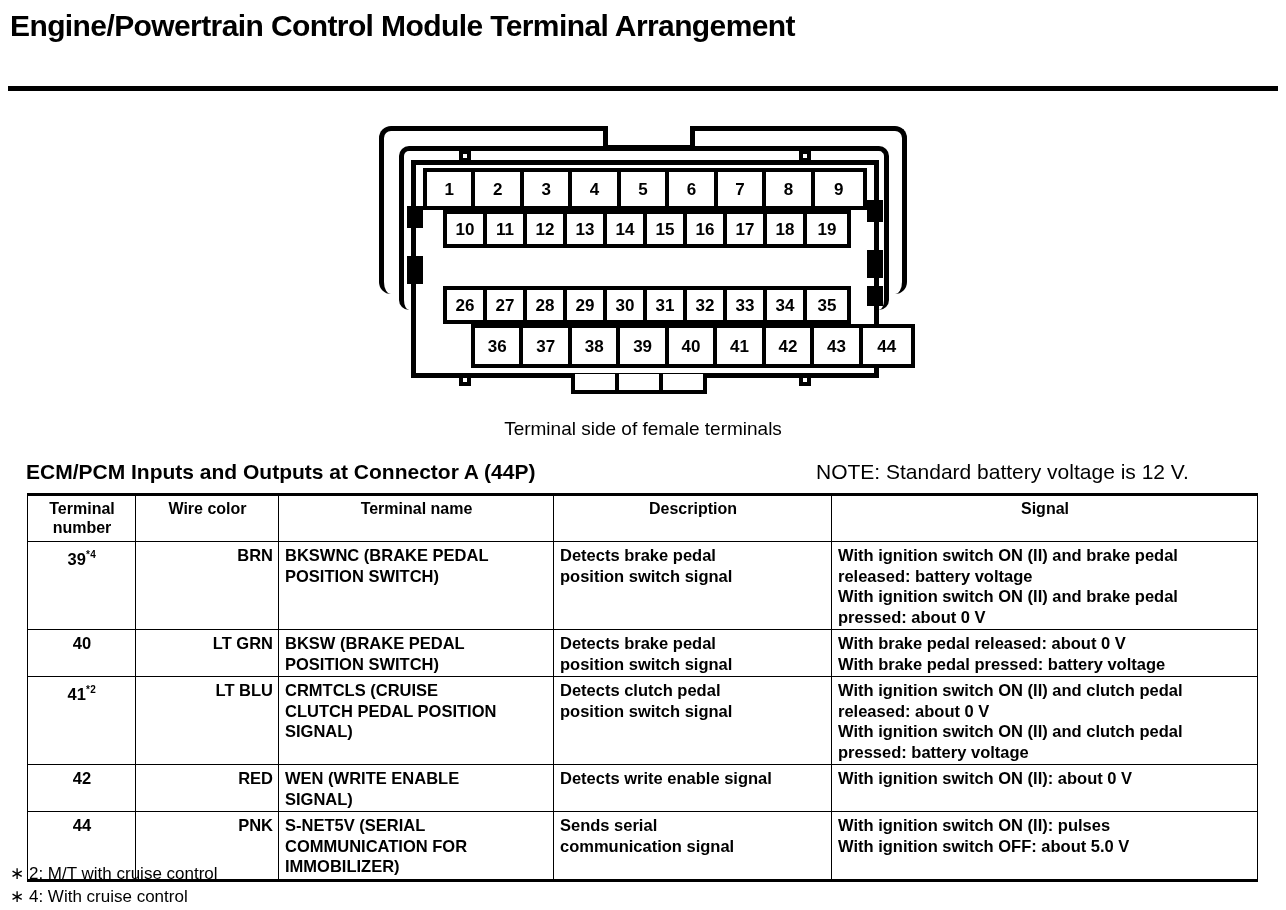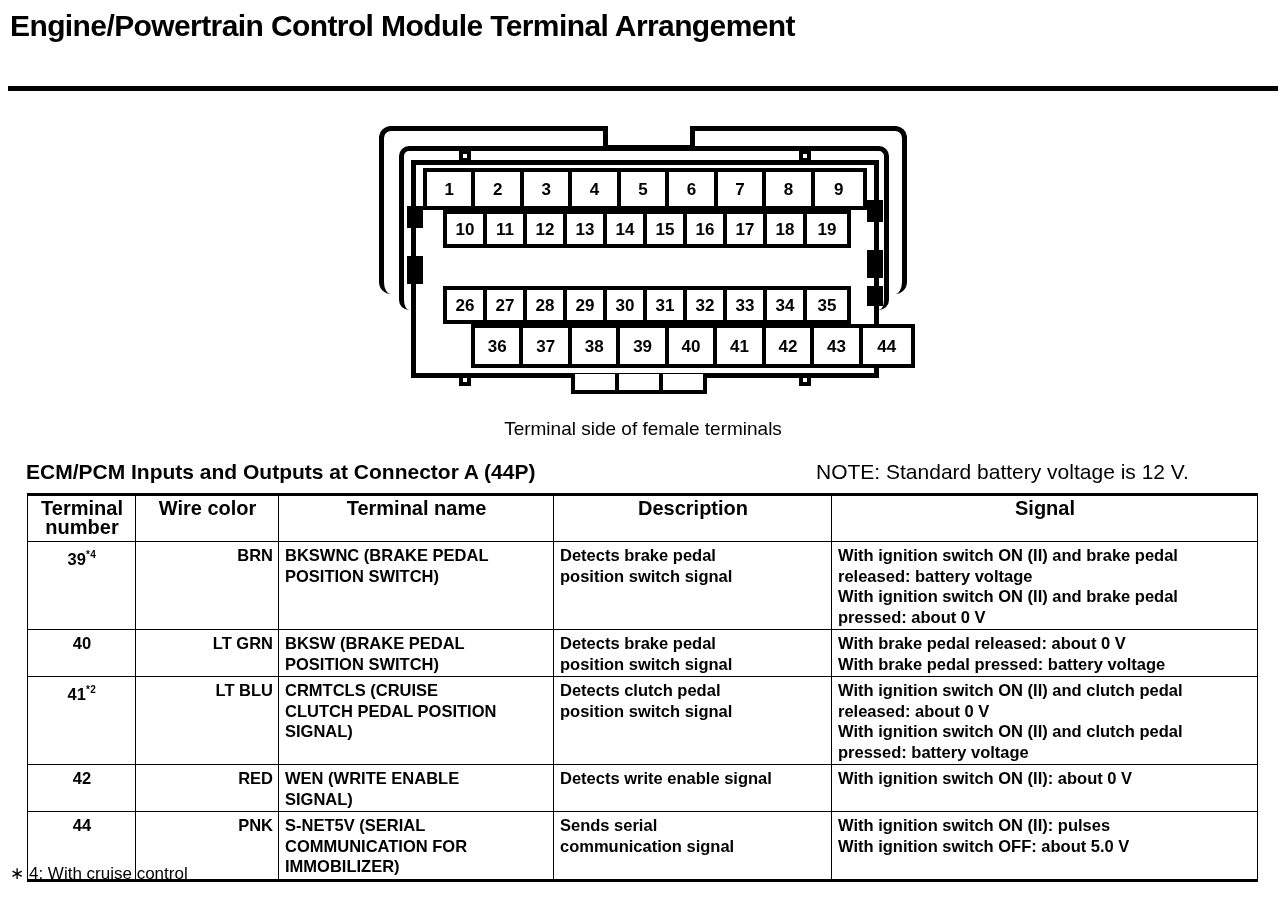--- a/index.html
+++ b/index.html
@@ -196,21 +196,21 @@
     vertical-align: top;
     padding: 3px 5px 2px 6px;
     font-size: 16.5px;
     line-height: 20.5px;
     font-weight: bold;
   }
   #io-table thead th {
     border-top: 3px solid #000;
     text-align: center;
     font-weight: bold;
-    font-size: 20px;
+    font-size: 16px;
     line-height: 19px;
     height: 40px;
     vertical-align: top;
     padding-top: 3px;
   }
   #io-table tbody td { }
   .c-term  { width: 96px;  text-align: center; }
   .c-wire  { width: 131px; text-align: right; }
   .c-name  { width: 263px; }
   .c-desc  { width: 266px; }
@@ -427,14 +427,15 @@
         </td>
         <td class="c-sig">
           <span class="cellline">With ignition switch ON (II): pulses</span>
           <span class="cellline">With ignition switch OFF: about 5.0 V</span>
         </td>
       </tr>
     </tbody>
 </table>
 
 <div id="footnotes">
+  <div class="fn">∗ 2: M/T with cruise control</div>
   <div class="fn">∗ 4: With cruise control</div>
 </div>
 
 </body></html>

